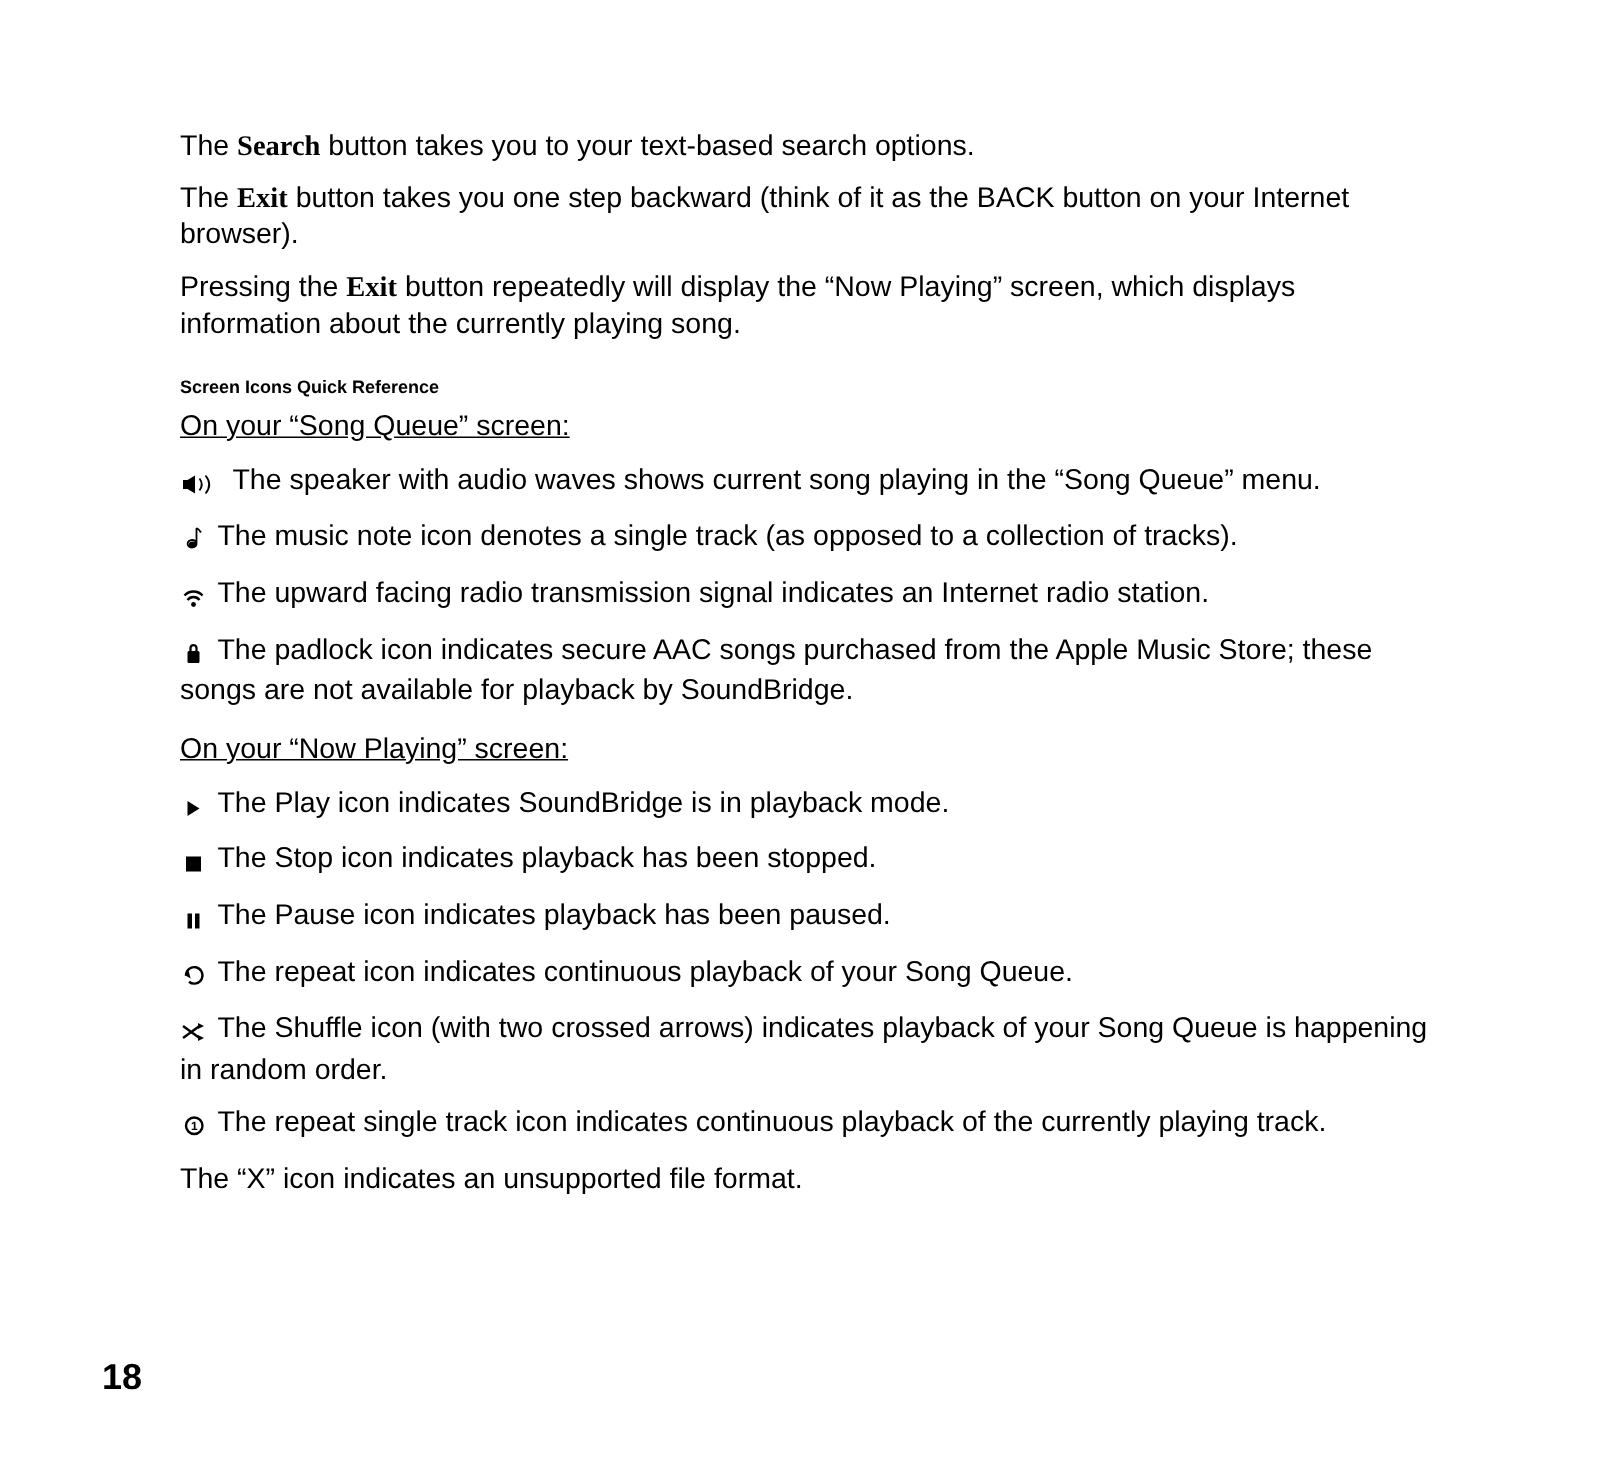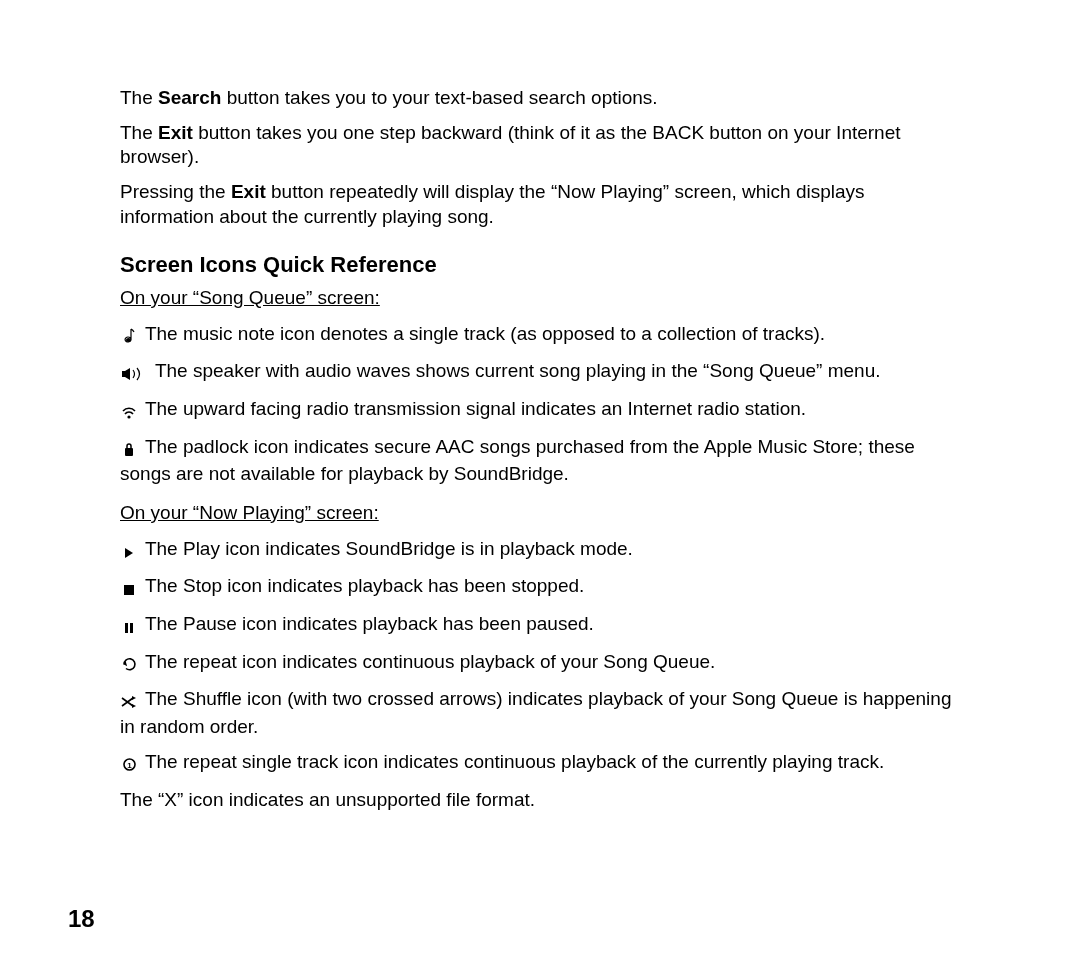--- a/index.html
+++ b/index.html
@@ -14,23 +14,23 @@
     }
     .page {
       padding: 86px 120px 40px 120px;
       width: 1080px;
       min-height: 976px;
       position: relative;
     }
     p.body-para {
       margin-bottom: 10px;
     }
-    .bold { font-weight: 700; }
+    .bold { font-weight: 700; font-family: Liberation Serif, serif; }
     h2.section-heading {
-      font-size: 22px;
+      font-size: 12px;
       font-weight: 700;
       margin-top: 22px;
       margin-bottom: 6px;
     }
     .underline { text-decoration: underline; margin-top: 11px; }
     .icon-line {
       margin-bottom: 10px;
       line-height: 1.35;
     }
     .icon-line .icon-slot {
@@ -68,37 +68,37 @@
     <span>Pressing the </span><span class="bold">Exit</span><span> button repeatedly will display the “Now Playing” screen, which displays information about the currently playing song.</span>
   </p>
 
   <h2 class="section-heading">Screen Icons Quick Reference</h2>
 
   <p class="body-para subhead">
     <span class="underline">On your “Song Queue” screen:</span>
   </p>
 
   <p class="icon-line">
+    <span class="icon-slot wide">
+      <svg width="26" height="14" viewBox="0 0 26 14">
+          <path d="M1 4 H4 L9 1 V13 L4 10 H1 Z" fill="#000"></path>
+          <path d="M12 3 Q15 7 12 11 M16 1 Q21 7 16 13" stroke="#000" stroke-width="1.2" fill="none"></path>
+        </svg>
+    </span>
+    <span>The speaker with audio waves shows current song playing in the “Song Queue” menu.</span>
+  </p>
+
+  <p class="icon-line">
     <span class="icon-slot">
       <svg width="12" height="16" viewBox="0 0 12 16">
           <path d="M8 1 L8 11 A3 2.5 0 1 1 5 9 A3 2.5 0 0 1 8 11 M8 1 Q10 2 11 4" stroke="#000" stroke-width="1.2" fill="none"></path>
           <ellipse cx="5.5" cy="12" rx="2.6" ry="2" fill="#000"></ellipse>
         </svg>
     </span>
     <span>The music note icon denotes a single track (as opposed to a collection of tracks).</span>
-  </p>
-
-  <p class="icon-line">
-    <span class="icon-slot wide">
-      <svg width="26" height="14" viewBox="0 0 26 14">
-          <path d="M1 4 H4 L9 1 V13 L4 10 H1 Z" fill="#000"></path>
-          <path d="M12 3 Q15 7 12 11 M16 1 Q21 7 16 13" stroke="#000" stroke-width="1.2" fill="none"></path>
-        </svg>
-    </span>
-    <span>The speaker with audio waves shows current song playing in the “Song Queue” menu.</span>
   </p>
 
 
   <p class="icon-line">
     <span class="icon-slot">
       <svg width="16" height="14" viewBox="0 0 16 14">
           <path d="M2 6 A8 8 0 0 1 14 6 M4 9 A5 5 0 0 1 12 9" stroke="#000" stroke-width="1.6" fill="none"></path>
           <circle cx="8" cy="12" r="1.6" fill="#000"></circle>
         </svg>
     </span>

